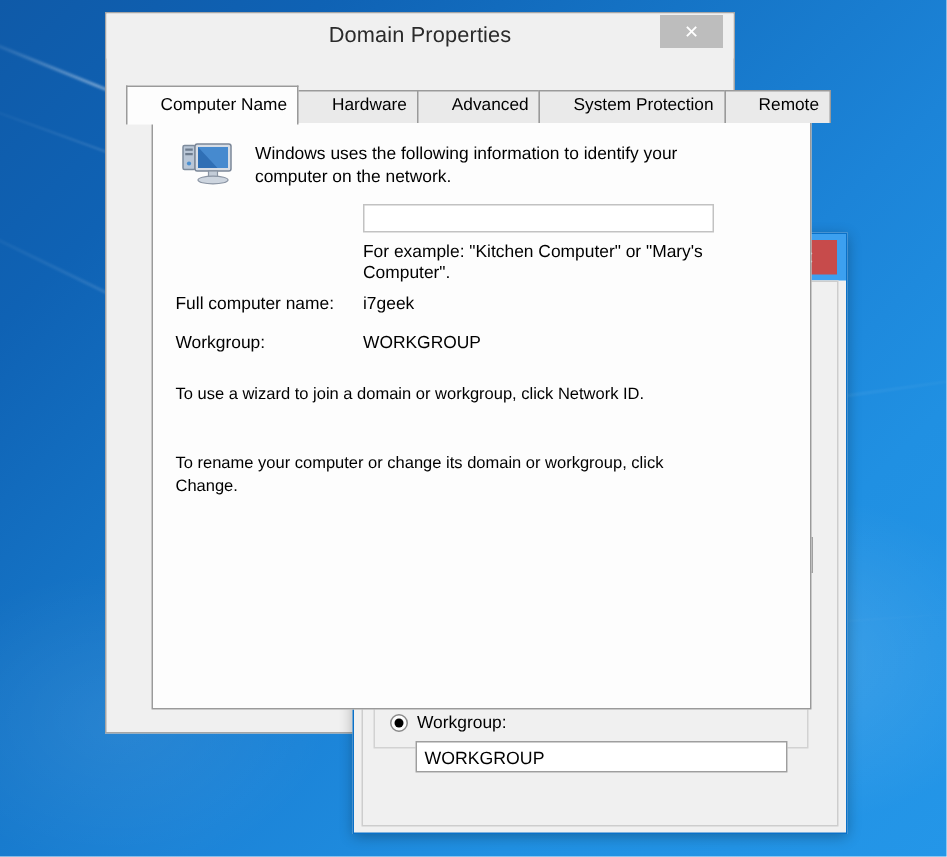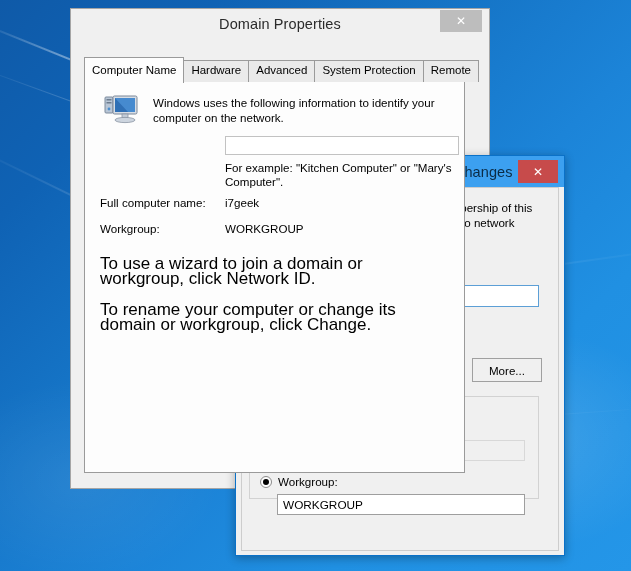--- a/index.html
+++ b/index.html
@@ -98,40 +98,40 @@
     align-items: flex-end;
     height: 21px;
     z-index: 3;
   }
   .tab {
     border: 1px solid #9a9a9a;
     border-bottom: none;
     background: #eaeaea;
     font-size: 11.5px;
     color: #000;
-    padding: 2px 7px 3px 7px;
+    padding: 2px 7px 3px 22px;
     height: 16px;
     line-height: 15px;
     box-sizing: content-box;
     margin-right: -1px;
     white-space: nowrap;
   }
   .tab.active {
     background: #fdfdfd;
     height: 19px;
     line-height: 18px;
     position: relative;
     z-index: 4;
     margin-bottom: -1px;
     padding-top: 3px;
   }
   .tabpanel {
     position: absolute;
-    left: 13px; top: 42px;
-    width: 381px;
+    left: 30px; top: 42px;
+    width: 440px;
     height: 392px;
     border: 1px solid #9a9a9a;
     background: #fdfdfd;
     box-sizing: border-box;
     z-index: 2;
     text-decoration: underline;
   }
 
   
   .pc-icon { position: absolute; left: 19px; top: 11px; width: 34px; height: 32px; }
@@ -149,21 +149,21 @@
   .val-work { left: 140px; top: 140px; }
   .desc-input {
     position: absolute; left: 140px; top: 54px; width: 234px; height: 19px;
     border: 1px solid #c2c2c2; background: #fff; box-sizing: border-box;
   }
   .example-text {
     position: absolute; left: 140px; top: 79px; width: 230px;
     font-size: 11.6px; color: #000; line-height: 14px;
   }
   .para {
-    position: absolute; left: 15px; font-size: 17px; color: #000; line-height: 15px; width: 350px;
+    position: absolute; left: 15px; font-size: 11px; color: #000; line-height: 15px; width: 350px;
   }
   .para-wizard { top: 174px; }
   .para-rename { top: 220px; }
 
   
   #cndc {
     left: 235px; top: 155px;
     width: 330px; height: 401px;
     border: 1px solid #0a71c8;
     background: #f0f0f0;

